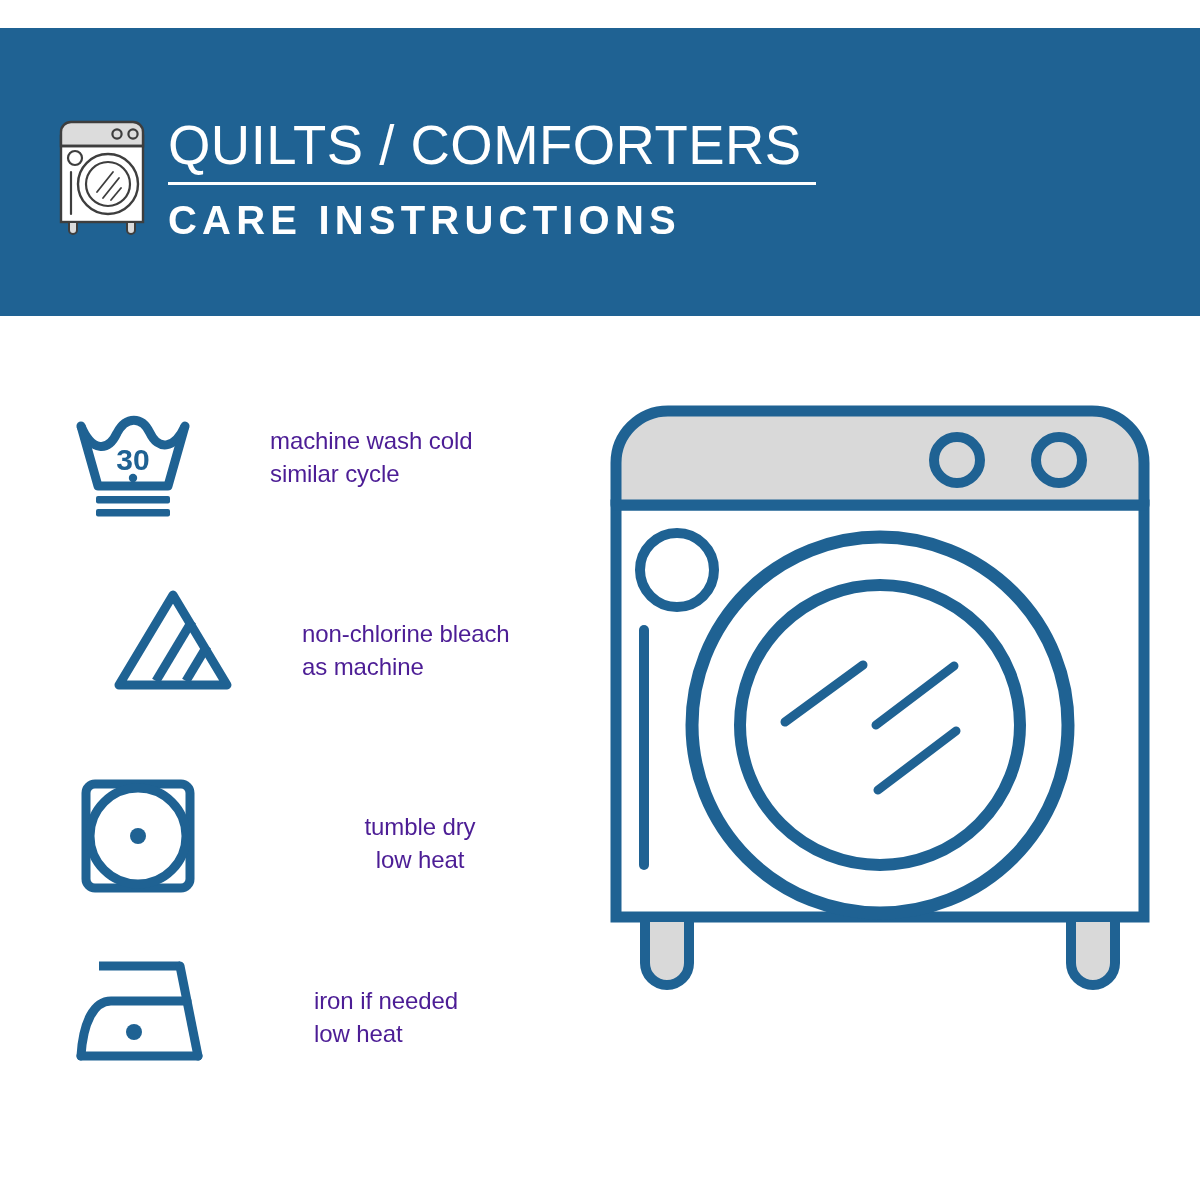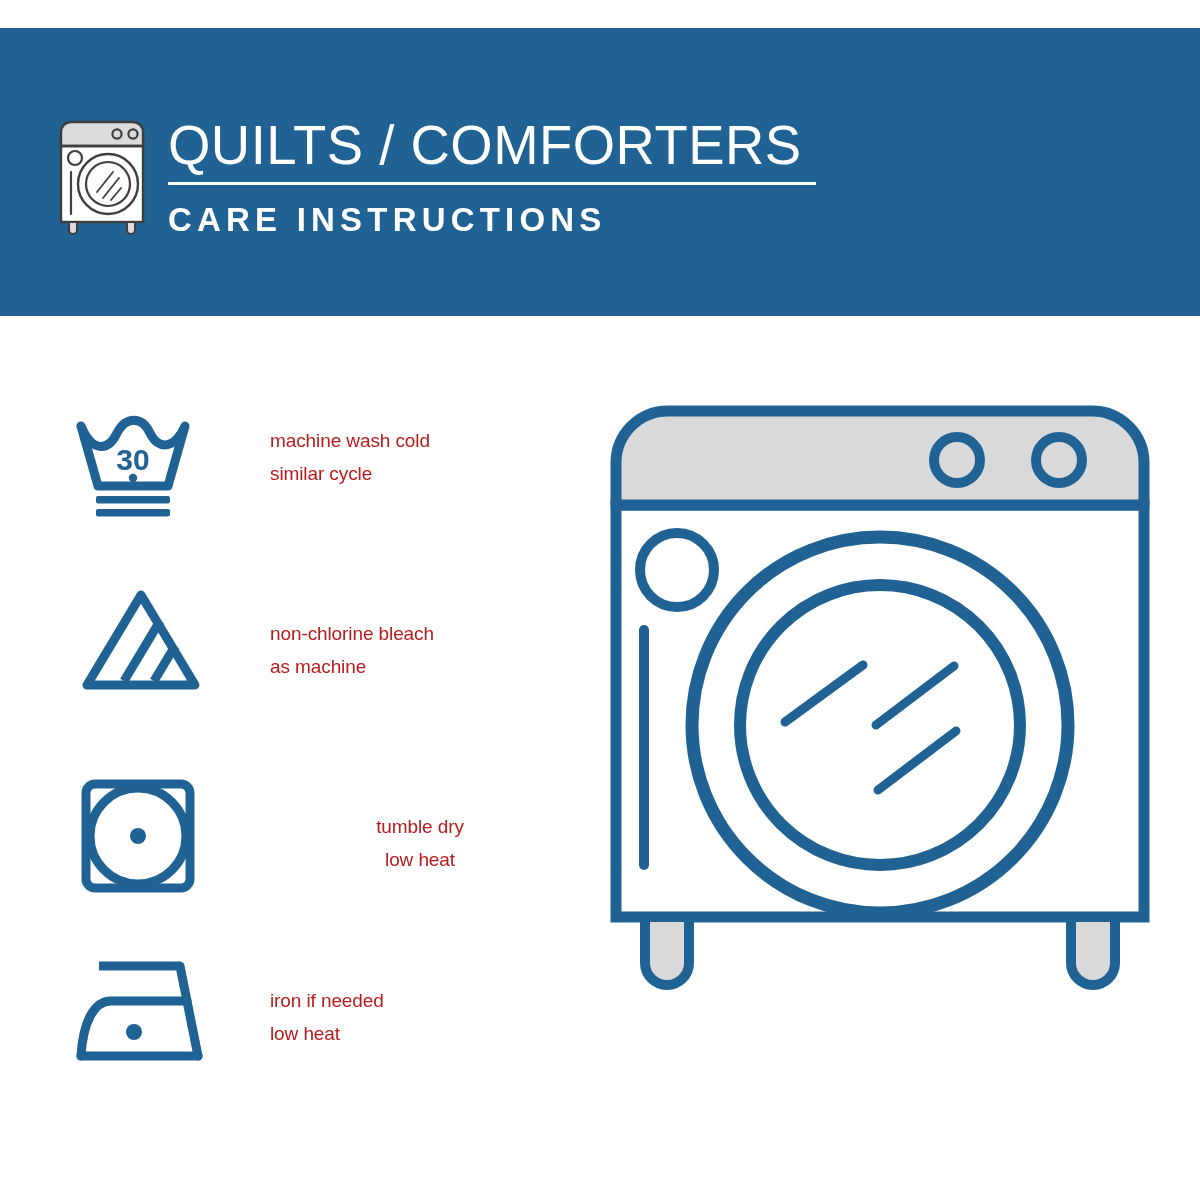--- a/index.html
+++ b/index.html
@@ -55,60 +55,60 @@
     transform: scaleX(0.99);
     transform-origin: left center;
   }
   #title-divider {
     width: 648px;
     height: 3px;
     background: #ffffff;
     margin: 6px 0 8px 0;
   }
   #title-line-2 {
-    font-size: 33px;
+    font-size: 40px;
     line-height: 54px;
     color: #ffffff;
     letter-spacing: 5.2px;
     font-weight: bold;
     white-space: nowrap;
   }
 
   
   .care-row {
     position: absolute;
     left: 16px;
     width: 560px;
     height: 130px;
   }
   #care-row-0 { top: 412px; }
-  #care-row-1 { top: 585px; }
+  #care-row-1 { top: 585px; margin-left: 32px; }
   #care-row-2 { top: 778px; }
   #care-row-3 { top: 952px; }
 
   .care-icon {
     position: absolute;
     left: 60px;
     top: 0;
     width: 140px;
     height: 120px;
   }
   .care-text {
     position: absolute;
     left: 254px;
     top: 12px;
     width: 300px;
-    font-size: 19px;
+    font-size: 24px;
     line-height: 33px;
-    color: #b91c1c;
+    color: #4c1d95;
     letter-spacing: -0.1px;
   }
   #care-row-1 .care-text { top: 32px; }
   #care-row-2 .care-text { top: 32px; text-align: center; }
-  #care-row-3 .care-text { top: 32px; }
+  #care-row-3 .care-text { top: 32px; margin-left: 44px; }
   .care-text-line { display: block; }
 
   
   #washer-illustration {
     position: absolute;
     left: 600px;
     top: 400px;
     width: 560px;
     height: 720px;
   }

